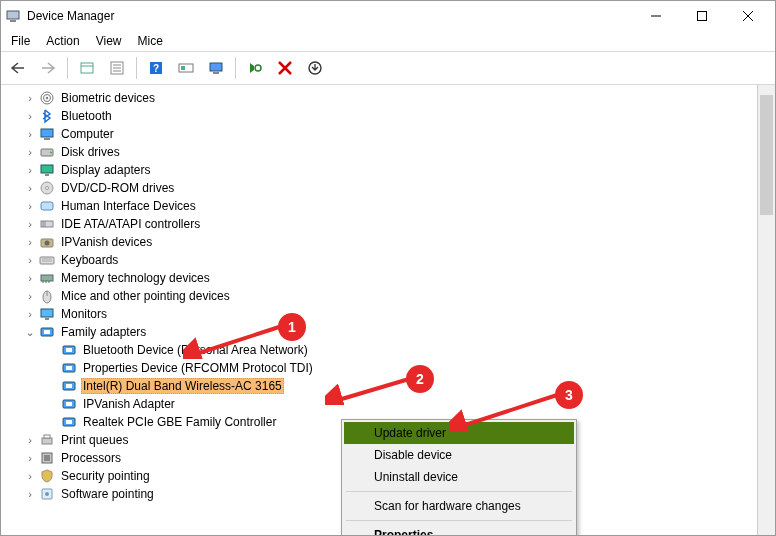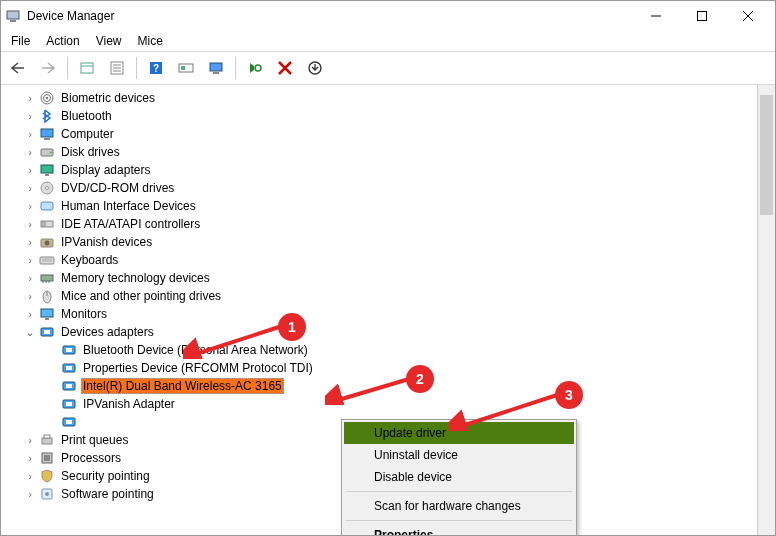--- a/index.html
+++ b/index.html
@@ -15,21 +15,21 @@
   .tbtn{width:24px;height:24px;display:flex;align-items:center;justify-content:center;border:1px solid transparent}
   .tsep{width:1px;height:22px;background:#ccc;margin:0 2px}
   .content{position:relative;height:457px;overflow:hidden}
   .tree{position:absolute;left:0;top:0;right:18px;bottom:0;overflow:auto;padding:4px 0 4px 0}
   .scrollbar{position:absolute;right:0;top:0;width:17px;height:100%;background:#f0f0f0;border-left:1px solid #ccc}
   .scroll-thumb{position:absolute;left:2px;right:2px;top:10px;height:120px;background:#cdcdcd}
   .node{display:flex;align-items:center;height:18px;white-space:nowrap}
   .exp{width:14px;text-align:center;color:#6a6a6a;font-size:11px;display:inline-block;margin-right:2px}
   .ic{width:16px;height:16px;margin-right:4px;display:inline-flex;align-items:center;justify-content:center}
   .lbl{padding:1px 2px}
-  .lbl.sel{background:#f97316;border:1px dotted #7aaedc;padding:0 1px}
+  .lbl.sel{background:#fdba74;border:1px dotted #7aaedc;padding:0 1px}
   .indent{display:inline-block}
   .lv1{ }
   .lv1 .indent{width:22px}
   .lv2 .indent{width:44px}
   .contextmenu{position:absolute;background:#f0f0f0;border:1px solid #a0a0a0;box-shadow:2px 2px 4px rgba(0,0,0,.25);font-size:12px;padding:2px}
   .cmitem{padding:4px 22px 4px 30px;white-space:nowrap}
   .cmitem.hl{background:#4d7c0f}
   .cmsep{height:1px;background:#d0d0d0;margin:3px 2px}
   .cmitem.bold{font-weight:bold}
   .callout{position:absolute;width:28px;height:28px;border-radius:50%;background:#e62828;color:#fff;display:flex;align-items:center;justify-content:center;font-weight:bold;font-size:14px;z-index:50}
@@ -268,21 +268,21 @@
       </div>
       <div class="node lv1">
         <span class="indent"></span>
         <span class="exp">›</span>
         <span class="ic">
           <svg width="16" height="16">
             <ellipse cx="8" cy="9" rx="4" ry="6" fill="#ddd" stroke="#888"></ellipse>
             <line x1="8" y1="3" x2="8" y2="8" stroke="#888"></line>
           </svg>
         </span>
-        <span class="lbl">Mice and other pointing drives</span>
+        <span class="lbl">Mice and other pointing devices</span>
       </div>
       <div class="node lv1">
         <span class="indent"></span>
         <span class="exp">›</span>
         <span class="ic">
           <svg width="16" height="16">
             <rect x="2" y="3" width="12" height="8" fill="#59b7ff" stroke="#256"></rect>
             <rect x="6" y="12" width="4" height="2" fill="#888"></rect>
           </svg>
         </span>
@@ -290,21 +290,21 @@
       </div>
       <div class="node lv1">
         <span class="indent"></span>
         <span class="exp">⌄</span>
         <span class="ic">
           <svg width="16" height="16">
             <rect x="2" y="4" width="12" height="8" rx="1" fill="#4aa3ff" stroke="#256"></rect>
             <rect x="5" y="6" width="6" height="4" fill="#fff"></rect>
           </svg>
         </span>
-        <span class="lbl">Devices adapters</span>
+        <span class="lbl">Family adapters</span>
       </div>
       <div class="node lv2">
         <span class="indent"></span>
         <span class="exp"></span>
         <span class="ic">
           <svg width="16" height="16">
             <rect x="2" y="4" width="12" height="8" rx="1" fill="#4aa3ff" stroke="#256"></rect>
             <rect x="5" y="6" width="6" height="4" fill="#fff"></rect>
           </svg>
         </span>
@@ -345,20 +345,21 @@
       </div>
       <div class="node lv2">
         <span class="indent"></span>
         <span class="exp"></span>
         <span class="ic">
           <svg width="16" height="16">
             <rect x="2" y="4" width="12" height="8" rx="1" fill="#4aa3ff" stroke="#256"></rect>
             <rect x="5" y="6" width="6" height="4" fill="#fff"></rect>
           </svg>
         </span>
+        <span class="lbl">Realtek PCIe GBE Family Controller</span>
       </div>
       <div class="node lv1">
         <span class="indent"></span>
         <span class="exp">›</span>
         <span class="ic">
           <svg width="16" height="16">
             <rect x="3" y="6" width="10" height="6" fill="#ccc" stroke="#888"></rect>
             <rect x="5" y="3" width="6" height="3" fill="#fff" stroke="#888"></rect>
           </svg>
         </span>
@@ -396,22 +397,22 @@
         </span>
         <span class="lbl">Software pointing</span>
       </div>
     </div>
   <div class="scrollbar">
     <div class="scroll-thumb"></div>
   </div>
 
   <div class="contextmenu" id="cmenu" style="left:340px;top:334px;width:230px">
       <div class="cmitem hl">Update driver</div>
+      <div class="cmitem">Disable device</div>
       <div class="cmitem">Uninstall device</div>
-      <div class="cmitem">Disable device</div>
       <div class="cmsep"></div>
       <div class="cmitem">Scan for hardware changes</div>
       <div class="cmsep"></div>
       <div class="cmitem bold">Properties</div>
     </div>
 
   <div class="callout" style="left:277px;top:228px">1</div>
   <div class="callout" style="left:405px;top:280px">2</div>
   <div class="callout" style="left:554px;top:296px">3</div>
 

